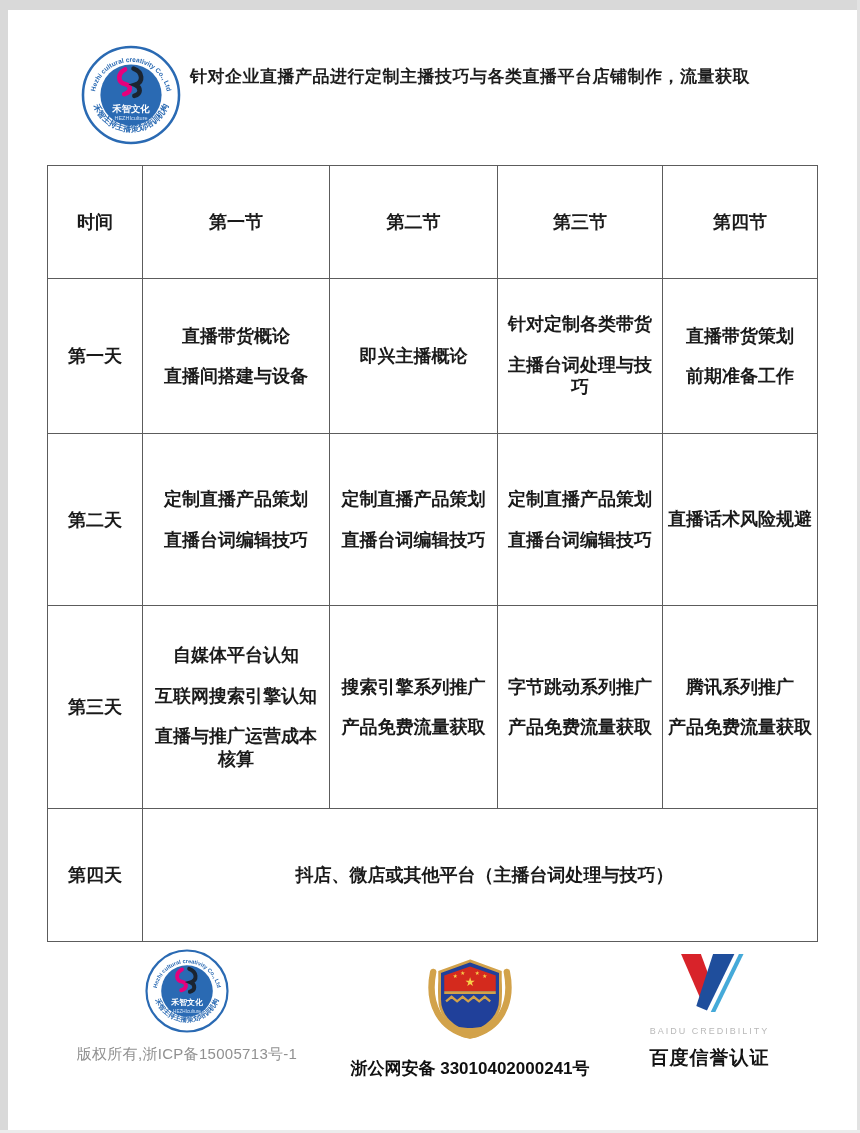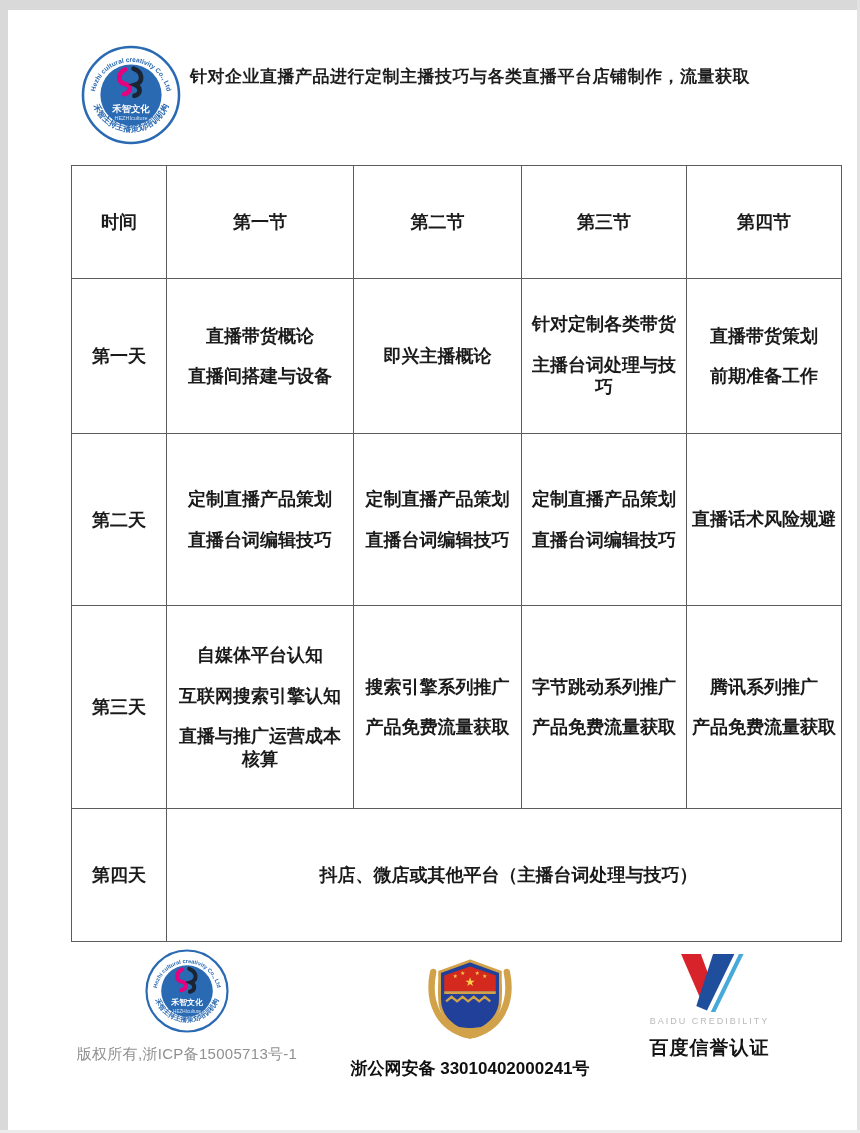--- a/index.html
+++ b/index.html
@@ -29,21 +29,20 @@
   .page-subtitle {
     margin-top:13px; font-size:17px; font-weight:700; color:#1d1d1d; letter-spacing:0.5px;
   }
 
   
   table.course {
     position:absolute; left:47px; top:165px;
     width:770px;
     border-collapse:collapse;
     table-layout:fixed;
-    margin-left:24px;
   }
   table.course td {
     border:1px solid #5c5c5c;
     text-align:center;
     vertical-align:middle;
     font-weight:700;
     color:#1a1a1a;
     font-size:18px;
   }
   tr.rh { height:113px; }
@@ -58,21 +57,21 @@
   .footer { position:absolute; top:948px; left:0; right:0; height:150px; }
   .footer-left  { position:absolute; left:62px;  width:250px; text-align:center; }
   .footer-mid   { position:absolute; left:345px; width:250px; text-align:center; }
   .footer-right { position:absolute; left:612px; width:195px; text-align:center; }
   .footer-logo  { width:86px; height:86px; }
   .badge-svg    { width:102px; height:92px; }
   .baidu-svg    { width:86px; height:64px; }
   .copyright { margin-top:7px; font-size:15px; color:#909090; letter-spacing:0.3px; }
   .police    { margin-top:13px; font-size:17px; font-weight:700; color:#101010; }
   .baidu-cn  { margin-top:1px; font-size:21px; color:#8c8c8c; letter-spacing:6px; text-indent:6px; }
-  .baidu-en  { margin-top:0; font-size:9px;  color:#b9b9b9; letter-spacing:2px; }
+  .baidu-en  { margin-top:10px; font-size:9px;  color:#b9b9b9; letter-spacing:2px; }
   .baidu-cert{ margin-top:9px; font-size:19px; font-weight:700; color:#141414; letter-spacing:1px; }
 
   .hidden-defs { position:absolute; width:0; height:0; overflow:hidden; }
 </style>
 </head>
 <body>
 
 <svg class="hidden-defs" aria-hidden="true">
   <symbol id="hezhi-logo" viewBox="0 0 120 120">
     <circle cx="60" cy="60" r="56.5" fill="#ffffff" stroke="#2a6ab3" stroke-width="3"></circle>

